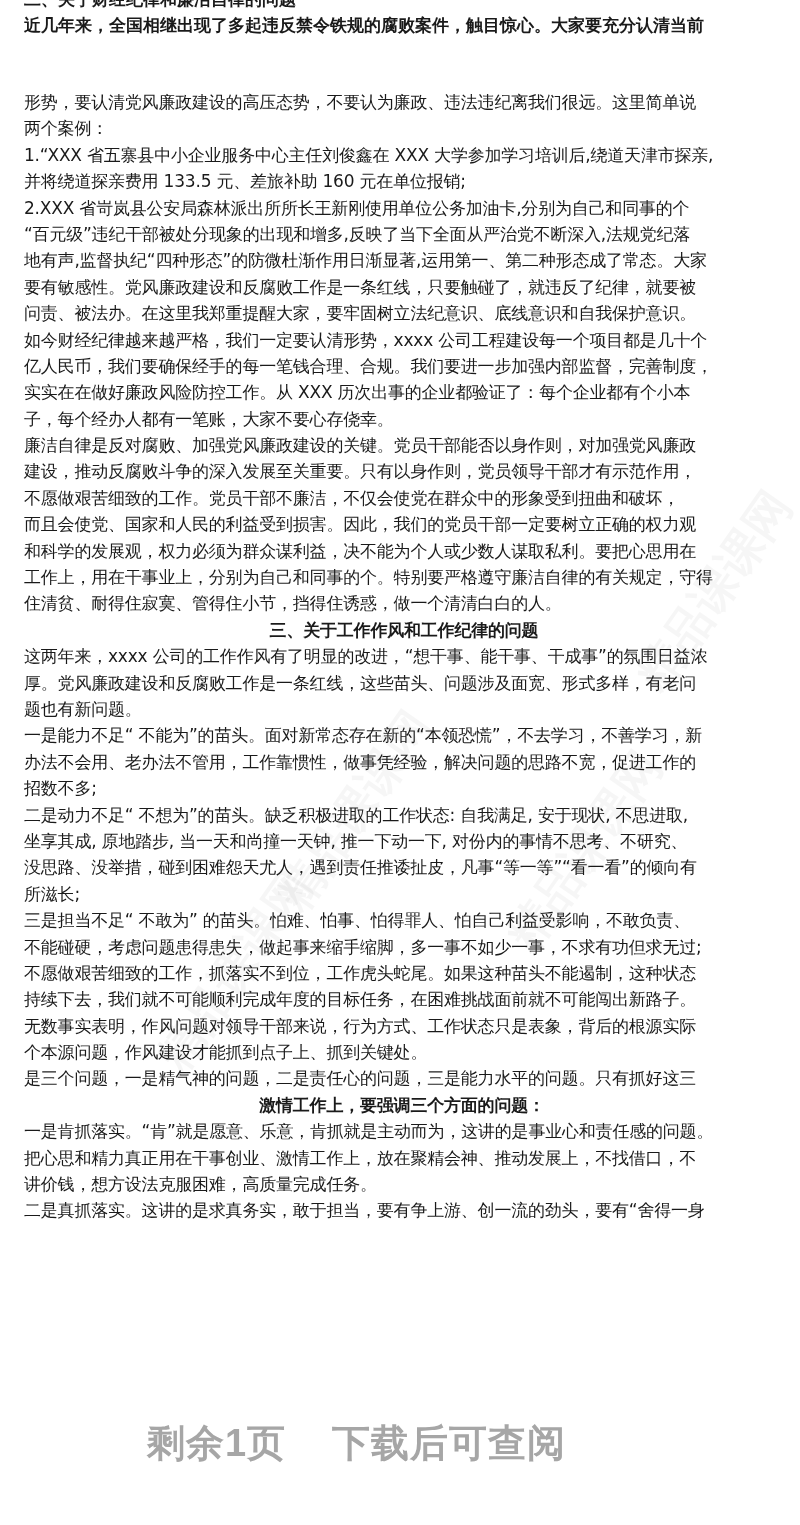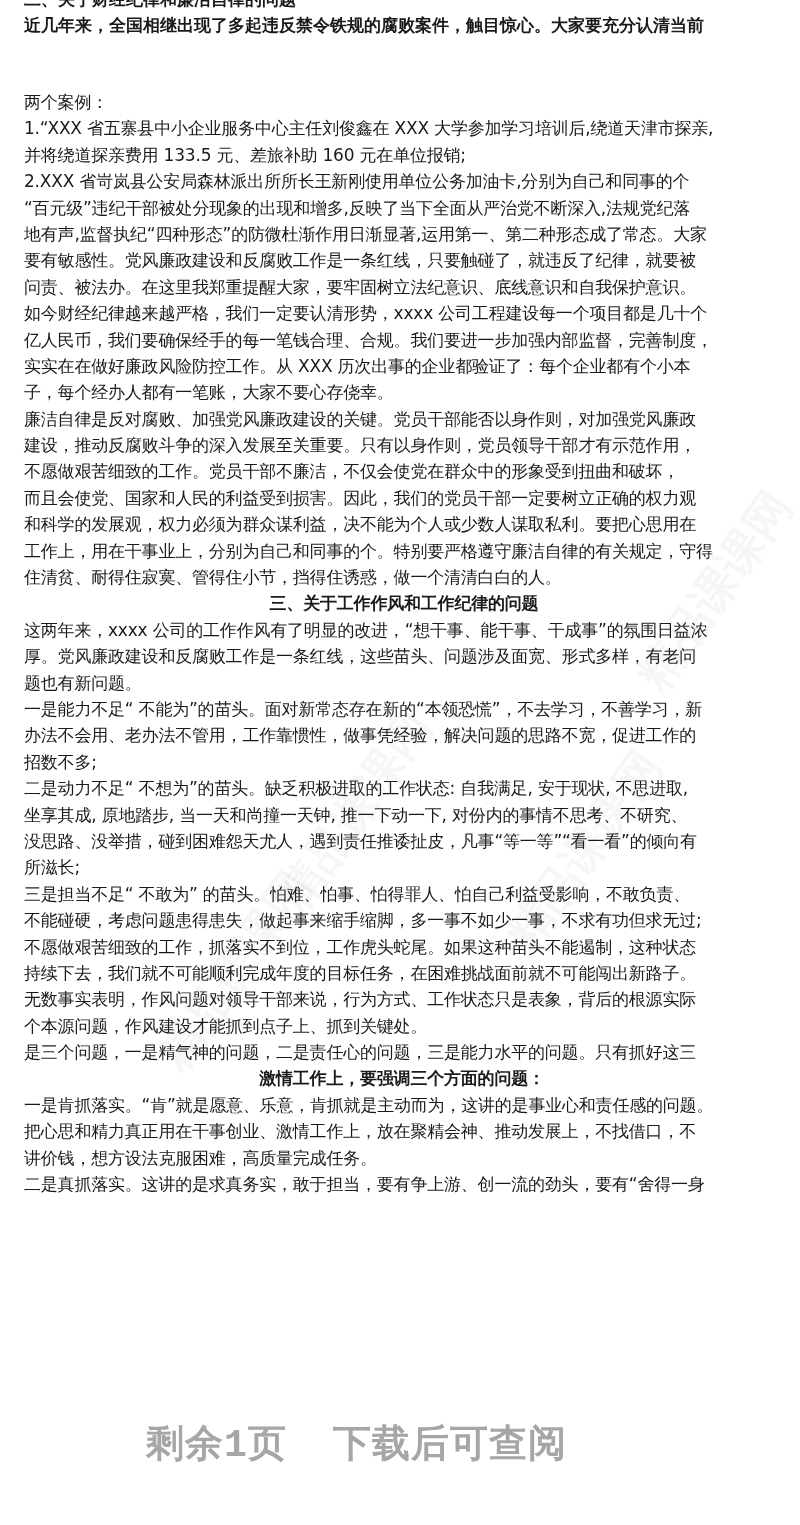--- a/index.html
+++ b/index.html
@@ -69,21 +69,21 @@
       white-space: nowrap;
       pointer-events: none;
       font-weight: bold;
     }
     .remaining-banner {
       position: absolute;
       left: 0;
       width: 713px;
       top: 1418px;
       text-align: center;
-      font-family: Liberation Mono, monospace;
+      font-family: Liberation Sans, sans-serif;
       font-size: 38px;
       font-weight: bold;
       color: #a6a6a6;
       letter-spacing: 1px;
     }
     .remaining-banner .gap {
       display: inline-block;
       width: 46px;
     }
   </style>
@@ -94,20 +94,21 @@
 
   <div class="watermark" style="left:240px; top:780px;">精品课课网</div>
   <div class="watermark" style="left:470px; top:820px;">精品课课网</div>
   <div class="watermark" style="left:120px; top:940px;">精品课课网</div>
   <div class="watermark" style="left:600px; top:560px;">精品课课网</div>
 
   <div class="top-heading">二、关于财经纪律和廉洁自律的问题</div>
   <div class="first-line">近几年来，全国相继出现了多起违反禁令铁规的腐败案件，触目惊心。大家要充分认清当前</div>
 
   <div class="body-text" id="body-lines">
+      <span class="line">形势，要认清党风廉政建设的高压态势，不要认为廉政、违法违纪离我们很远。这里简单说</span>
       <span class="line">两个案例：</span>
       <span class="line">1.“XXX 省五寨县中小企业服务中心主任刘俊鑫在 XXX 大学参加学习培训后,绕道天津市探亲,</span>
       <span class="line">并将绕道探亲费用 133.5 元、差旅补助 160 元在单位报销;</span>
       <span class="line">2.XXX  省岢岚县公安局森林派出所所长王新刚使用单位公务加油卡,分别为自己和同事的个</span>
       <span class="line">“百元级”违纪干部被处分现象的出现和增多,反映了当下全面从严治党不断深入,法规党纪落</span>
       <span class="line">地有声,监督执纪“四种形态”的防微杜渐作用日渐显著,运用第一、第二种形态成了常态。大家</span>
       <span class="line">要有敏感性。党风廉政建设和反腐败工作是一条红线，只要触碰了，就违反了纪律，就要被</span>
       <span class="line">问责、被法办。在这里我郑重提醒大家，要牢固树立法纪意识、底线意识和自我保护意识。</span>
       <span class="line">如今财经纪律越来越严格，我们一定要认清形势，xxxx 公司工程建设每一个项目都是几十个</span>
       <span class="line">亿人民币，我们要确保经手的每一笔钱合理、合规。我们要进一步加强内部监督，完善制度，</span>

